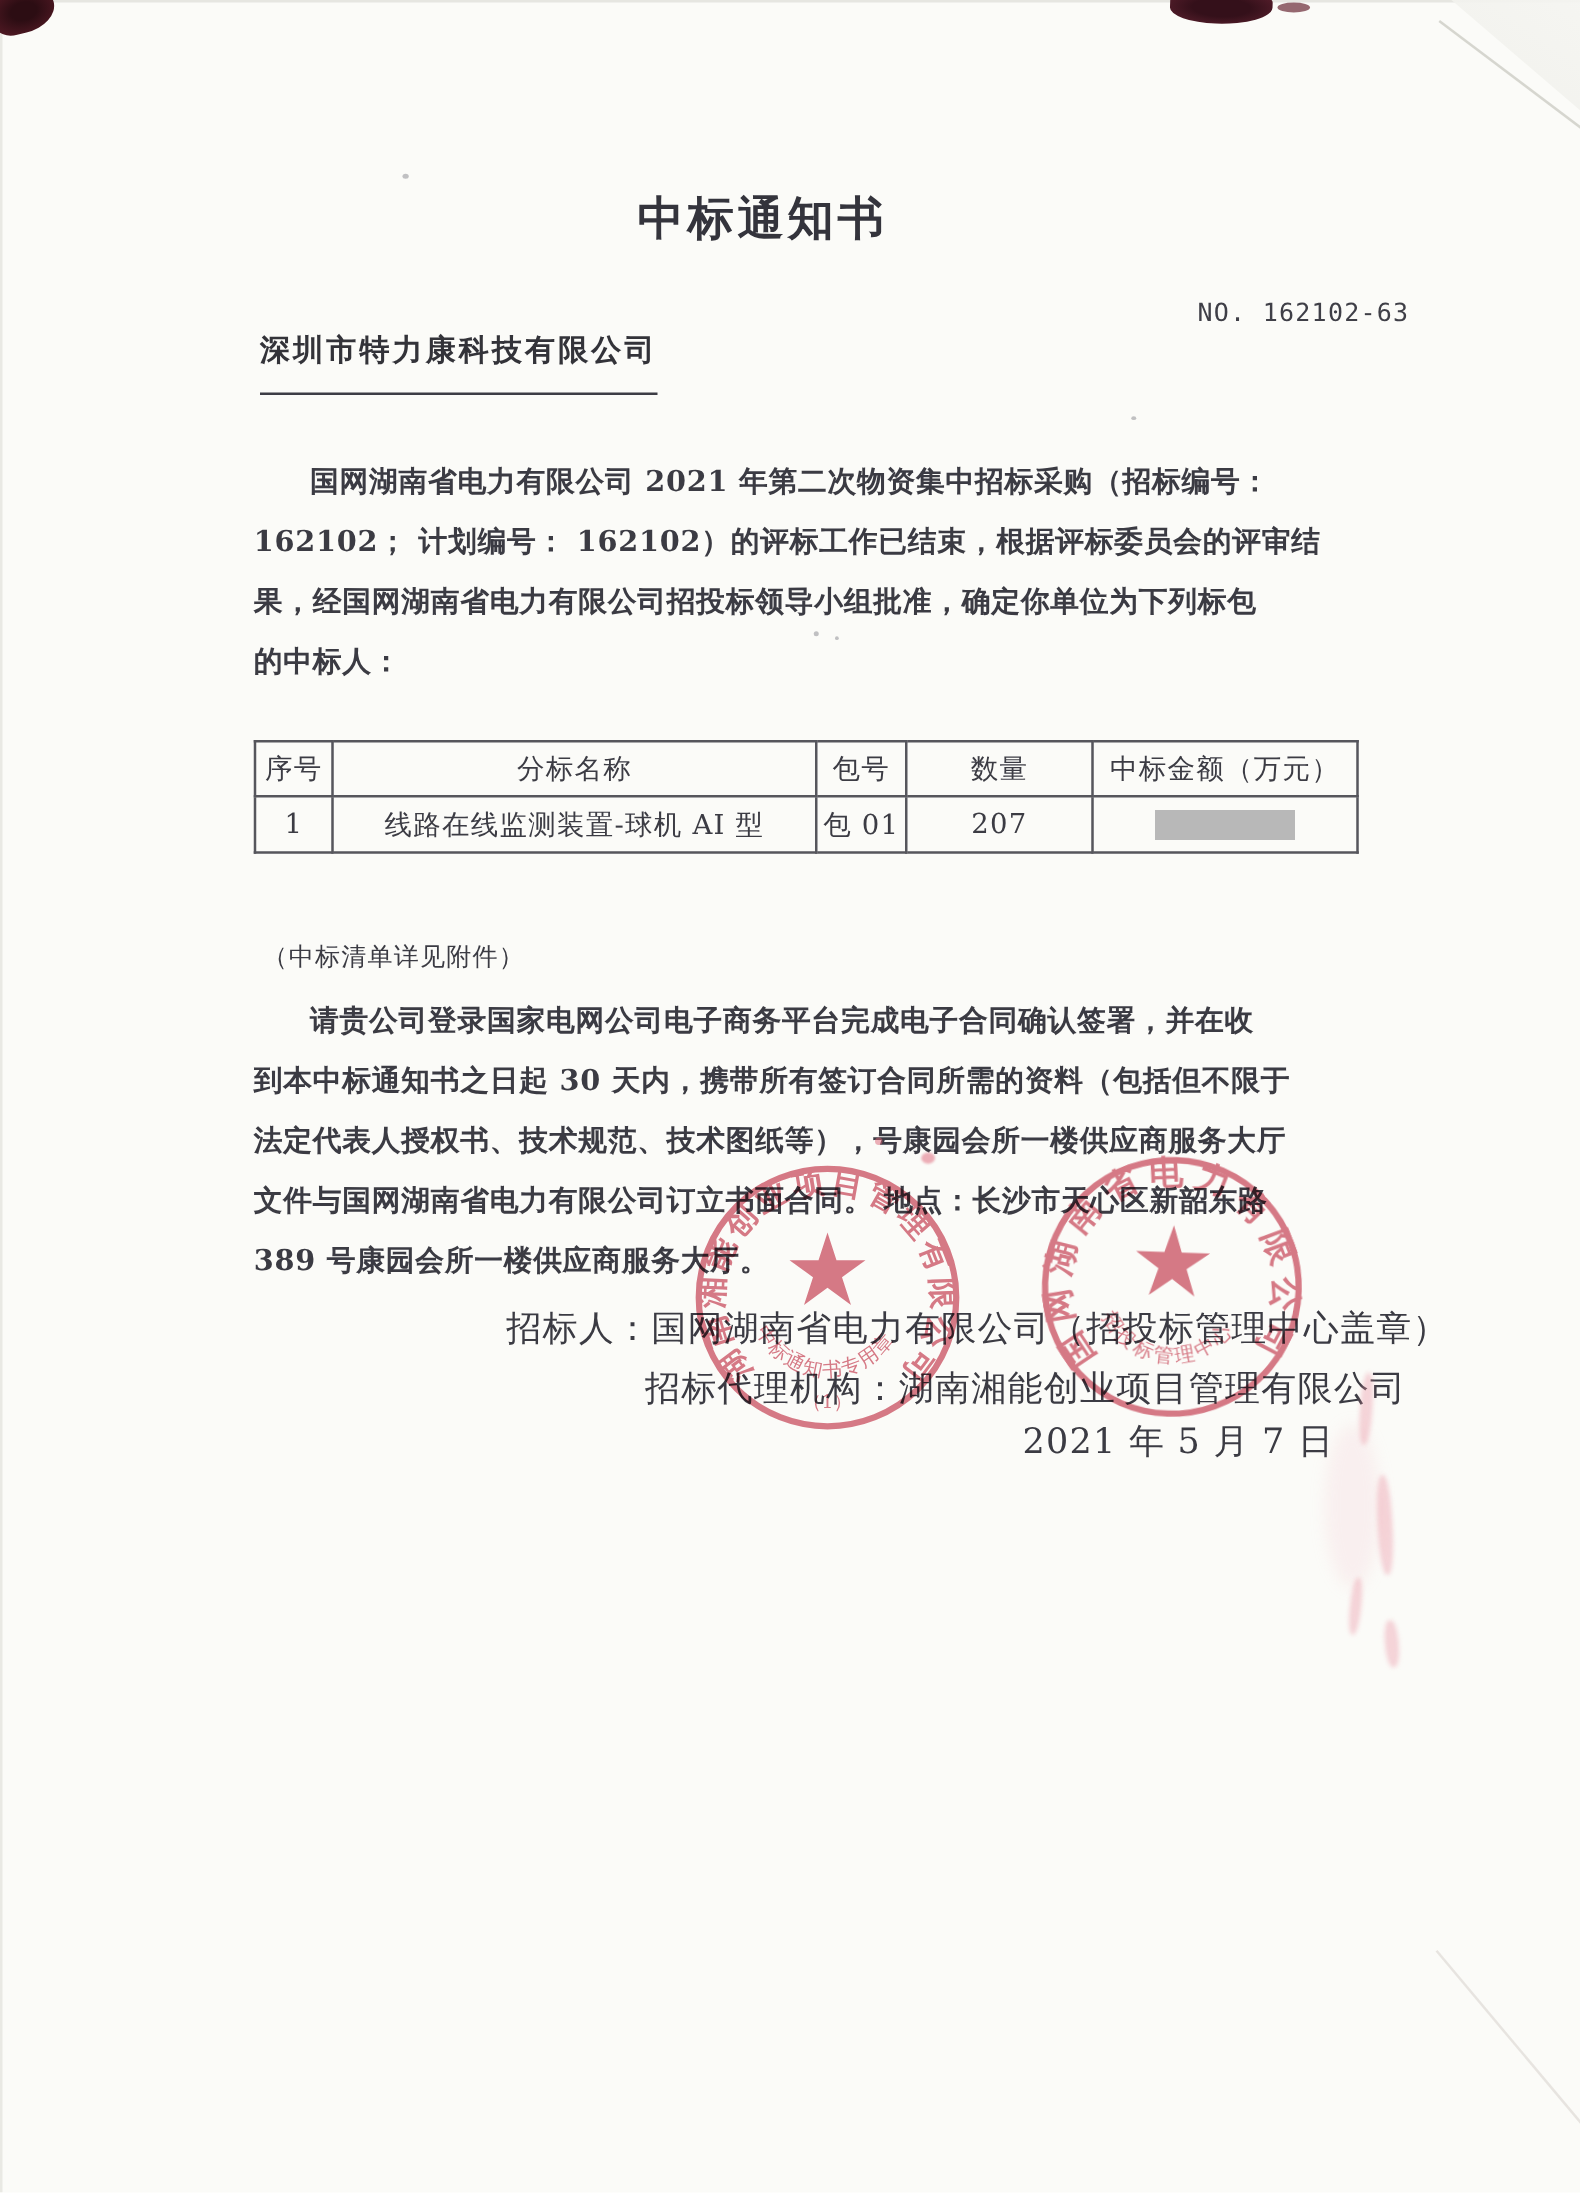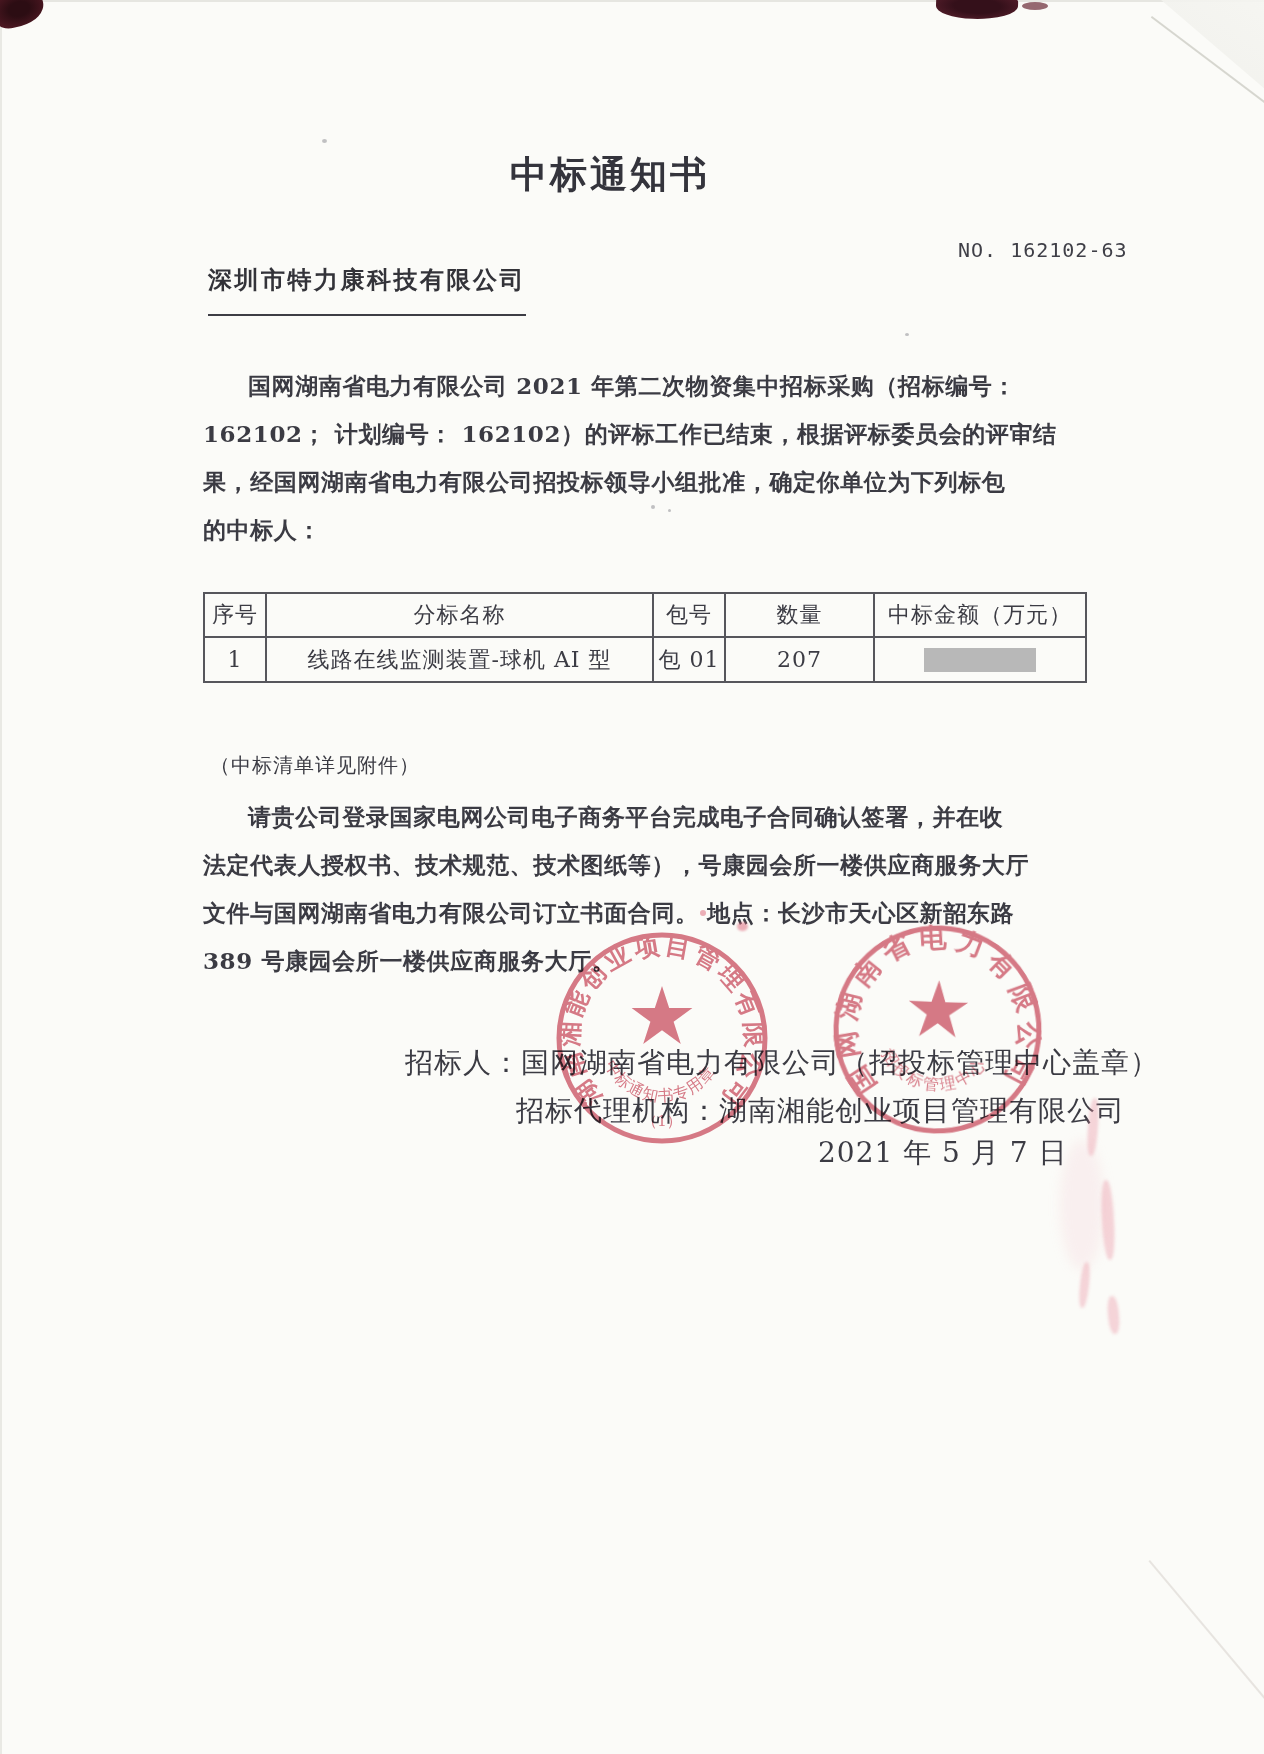--- a/index.html
+++ b/index.html
@@ -118,20 +118,21 @@
             <div class="redact"></div>
           </td>
     </tr>
   </tbody>
     </table>
 
   <div class="abs note">（中标清单详见附件）</div>
 
   <div class="abs para p2">
     <div class="line indent">请贵公司登录国家电网公司电子商务平台完成电子合同确认签署，并在收</div>
+    <div class="line">到本中标通知书之日起 30 天内，携带所有签订合同所需的资料（包括但不限于</div>
     <div class="line">法定代表人授权书、技术规范、技术图纸等），号康园会所一楼供应商服务大厅</div>
     <div class="line">文件与国网湖南省电力有限公司订立书面合同。  地点：长沙市天心区新韶东路</div>
     <div class="line">389 号康园会所一楼供应商服务大厅。</div>
   </div>
 
   <div class="abs sig sig-tenderer">招标人：国网湖南省电力有限公司（招投标管理中心盖章）</div>
   <div class="abs sig sig-agency">招标代理机构：湖南湘能创业项目管理有限公司</div>
   <div class="abs sig sig-date">2021 年 5 月 7 日</div>
 
   <svg class="stamp stamp-agency" viewBox="0 0 224 224">

